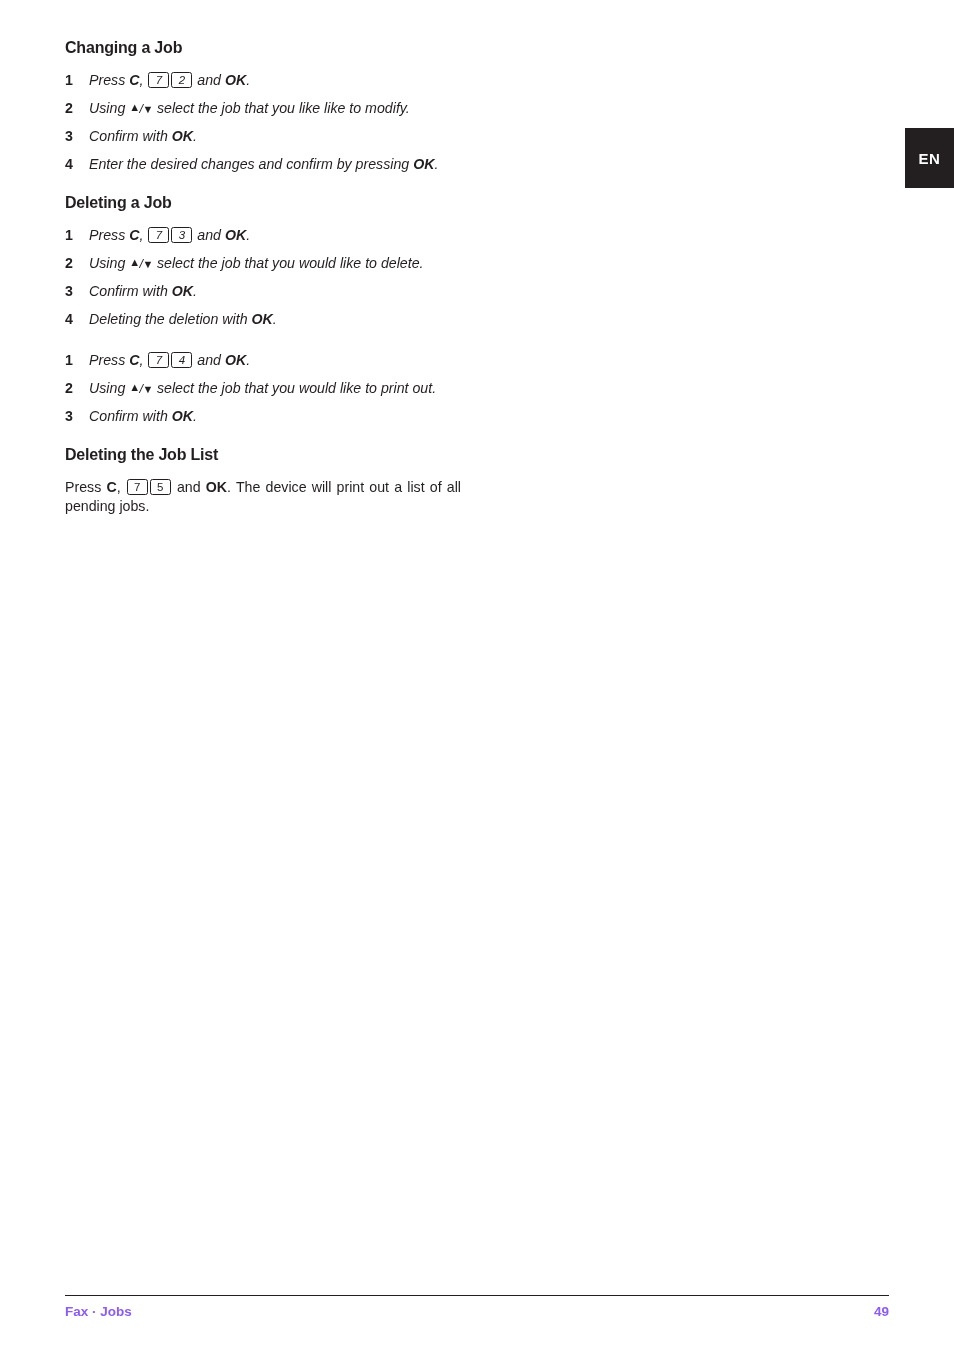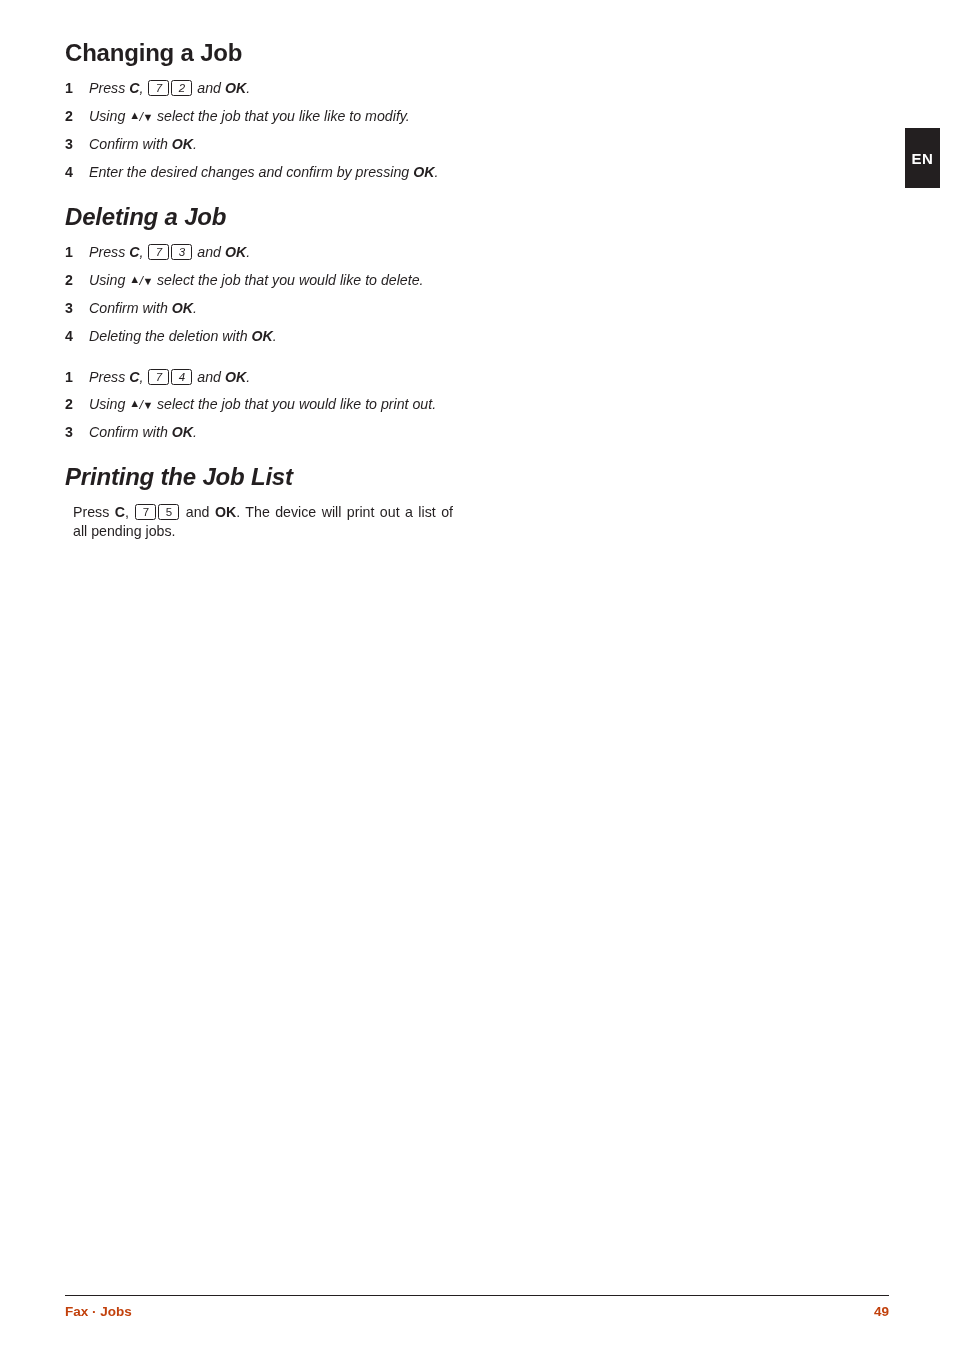--- a/index.html
+++ b/index.html
@@ -18,54 +18,53 @@
     height: 1350px;
     background: #ffffff;
     overflow: hidden;
   }
 
   
   .lang-tab {
     position: absolute;
     left: 905px;
     top: 128px;
-    width: 35px;
+    width: 49px;
     height: 60px;
     background: #231f20;
     color: #ffffff;
     font-weight: bold;
     font-size: 15px;
     letter-spacing: 0.5px;
     display: flex;
     align-items: center;
     justify-content: center;
   }
 
   
   .content {
     position: absolute;
     left: 65px;
     top: 40px;
     width: 396px;
   }
 
   h2.section-title {
-    font-size: 24px;
+    font-size: 16px;
     font-weight: bold;
     line-height: 1.05;
     margin: 0 0 14px 0;
     letter-spacing: -0.2px;
     color: #231f20;
   }
   .section {
     margin-bottom: 22px;
   }
   .section + .section h2.section-title {
     margin-top: 14px;
-    font-style: italic;
   }
 
   ol.steps {
     list-style: none;
     margin: 0;
     padding: 0;
   }
   ol.steps li {
     position: relative;
     padding-left: 24px;
@@ -85,21 +84,21 @@
     top: 0;
     font-weight: bold;
     font-size: 14.2px;
   }
   ol.steps li .txt {
     display: block;
     font-style: italic;
   }
 
   p.para {
-    margin: 8px;
+    margin: 0;
     font-size: 14.2px;
     line-height: 1.33;
     text-align: justify;
     text-justify: inter-word;
     color: #231f20;
   }
 
   b, strong, .b {
     font-weight: bold;
   }
@@ -147,21 +146,21 @@
     left: 65px;
     top: 1295px;
     width: 824px;
     border-top: 1.6px solid #231f20;
     padding-top: 8px;
     display: flex;
     justify-content: space-between;
     align-items: flex-start;
     font-size: 13.5px;
     font-weight: bold;
-    color: #c2410c;
+    color: #8b5cf6;
   }
 </style>
 </head>
 <body>
 
 <div class="page">
 
   <div class="lang-tab">
     <span>EN</span>
   </div>
@@ -220,21 +219,21 @@
               <span class="num">2</span>
               <span class="txt"><span>Using </span><span class="arrows"><span class="up">▲</span><span class="sl">/</span><span class="dn">▼</span></span><span> select the job that you would like to print out.</span></span>
             </li>
             <li>
               <span class="num">3</span>
               <span class="txt"><span>Confirm with </span><b class="b">OK</b><span>.</span></span>
             </li>
           </ol>
         </div>
         <div class="section">
-          <h2 class="section-title">Printing the Job List</h2>
+          <h2 class="section-title">Deleting the Job List</h2>
           <p class="para"><span>Press </span><b class="b">C</b><span>, </span><span class="key">7</span><span class="key">5</span><span> and </span><b class="b">OK</b><span>. The device will print out a list of all pending jobs.</span></p>
         </div>
       </div>
   </div>
 
   <div class="footer">
     <span>Fax · Jobs</span>
     <span>49</span>
   </div>
 

